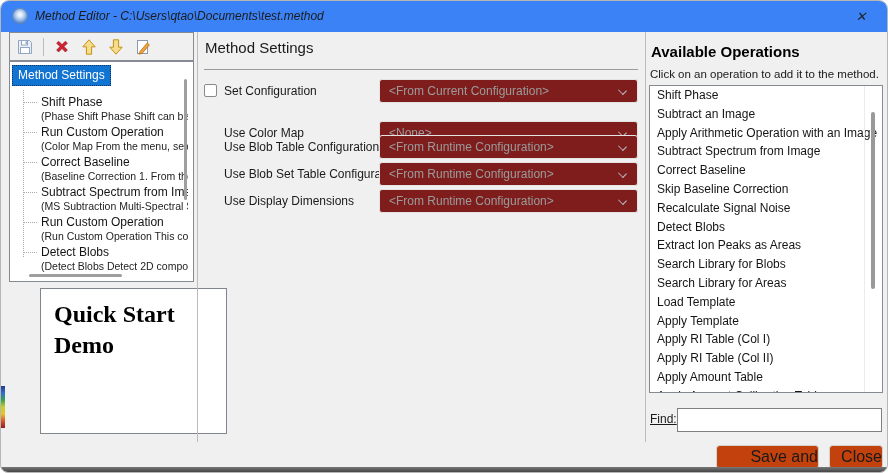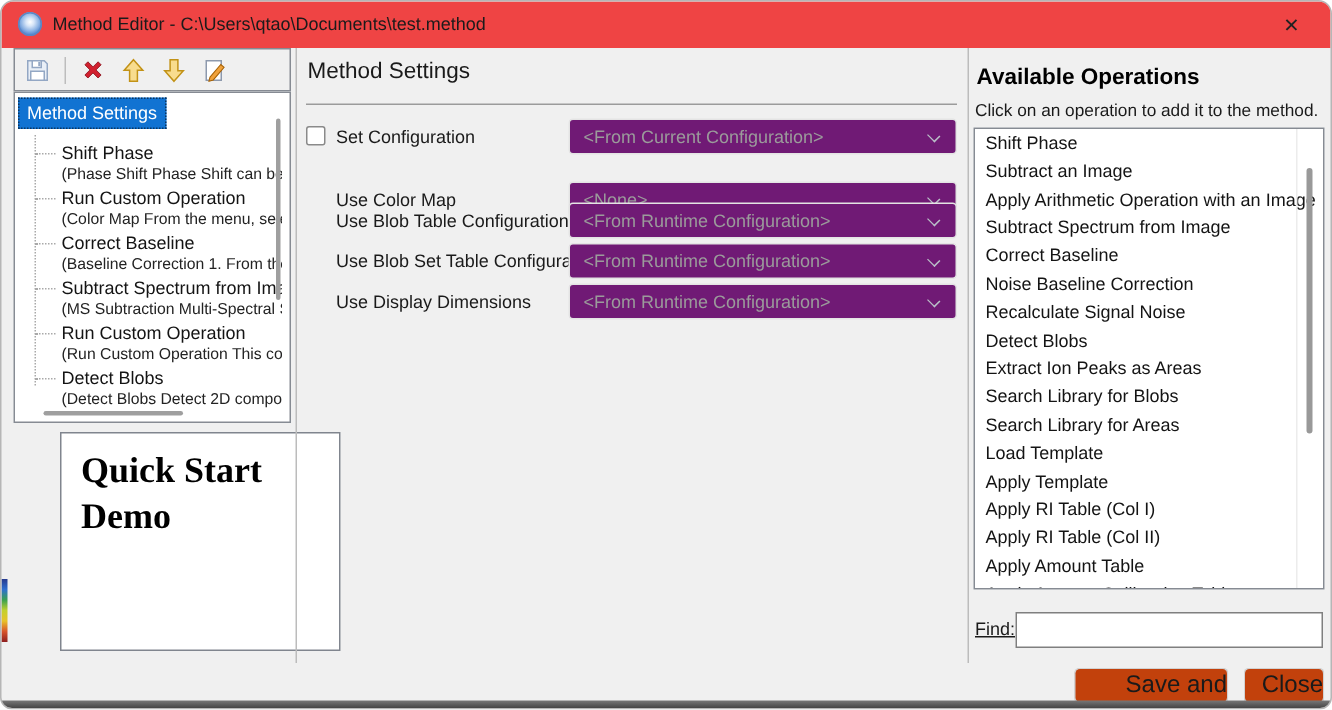--- a/index.html
+++ b/index.html
@@ -2,21 +2,21 @@
 <html><head>
 <meta charset="utf-8">
 <style>
   * { box-sizing: border-box; margin: 0; padding: 0; }
   html,body { width:888px; height:473px; background:#fff; font-family:"Liberation Sans", sans-serif; }
   .window {
     position:relative; width:888px; height:473px; background:#f0f0f0;
     border:1px solid #b6b6b6; border-radius:9px 9px 8px 8px; overflow:hidden;
   }
   
-  .titlebar { position:absolute; left:0; top:0; width:100%; height:31px; background:#ef4444; }
+  .titlebar { position:absolute; left:0; top:0; width:100%; height:31px; background:#3b82f6;font-style:italic; }
   .app-icon { position:absolute; left:11px; top:7px; width:16px; height:16px; border-radius:50%;
     background:radial-gradient(circle at 50% 42%, #ffffff 0%, #d7e5f8 22%, #8fb4e4 48%, #4a7ec9 72%, #2d5ea8 100%);
     box-shadow:0 0 0 1px #5b87c5 inset; }
   .title-text { position:absolute; left:34px; top:0; height:31px; line-height:31px; font-size:12px; color:#1b1b1b; white-space:nowrap; }
   .close-btn { position:absolute; right:8px; top:0; width:36px; height:31px; text-align:center; line-height:31px;
     font-size:13px; color:#222; cursor:default; }
   
   .toolbar { position:absolute; left:8px; top:31px; width:185px; height:29px; border:1px solid #868b93;
     background:#f0f0f0; display:flex; align-items:center; gap:9px; padding-left:6px; }
   .tb-icon { width:18px; height:18px; flex:0 0 auto; }
@@ -38,21 +38,21 @@
   .rainbow { position:absolute; left:0; top:385px; width:4px; height:42px;
     background:linear-gradient(#273a8e,#2f6fd0,#3aa04f,#c3d12e,#e8c22a,#d8542b,#8e1f1f); }
   
   .vdiv { position:absolute; top:31px; width:1px; height:410px; background:#bcbcbc; }
   
   .mid-title { position:absolute; left:204px; top:38px; font-size:15px; color:#1a1a1a; }
   .mid-hr { position:absolute; left:203px; top:68px; width:434px; height:1px; background:#9b9b9b; }
   .form-row { position:absolute; left:203px; width:434px; height:24px; }
   .form-label { position:absolute; left:20px; top:0; height:24px; line-height:24px; font-size:12px; color:#1a1a1a; white-space:nowrap; }
   .checkbox { position:absolute; left:0; top:5px; width:13px; height:13px; background:#fff; border:1px solid #8a8a8a; border-radius:2px; }
-  .dropdown { position:absolute; left:175px; top:0; width:259px; height:24px; background:#701a75;
+  .dropdown { position:absolute; left:175px; top:0; width:259px; height:24px; background:#7f1d1d;
     border:1px solid #e4e4e4; border-radius:3px; }
   .dropdown .val { position:absolute; left:9px; top:0; height:22px; line-height:22px; font-size:12px; color:#9b9b9b; white-space:nowrap; }
   .chev { position:absolute; right:11px; top:7px; width:7px; height:7px; border-right:1.4px solid #bac1c9;
     border-bottom:1.4px solid #bac1c9; transform:rotate(45deg) scale(1,0.8); }
   
   .ops-title { position:absolute; left:650px; top:42px; font-size:15px; font-weight:bold; color:#000; }
   .ops-hint { position:absolute; left:649px; top:67px; font-size:11.5px; color:#1a1a1a; white-space:nowrap; }
   .ops-list { position:absolute; left:648px; top:84px; width:234px; height:308px; background:#fff; border:1px solid #868b93; overflow:hidden; }
   .op-item { height:18.8px; line-height:18.8px; font-size:12px; color:#141414; padding-left:7px; white-space:nowrap; overflow:hidden; }
   .ops-track { position:absolute; right:17px; top:0; bottom:0; border-left:1px solid #ececec; }
@@ -185,21 +185,21 @@
   </div>
 
   <div class="ops-title">Available Operations</div>
   <div class="ops-hint">Click on an operation to add it to the method.</div>
   <div class="ops-list">
     <div class="op-item">Shift Phase</div>
     <div class="op-item">Subtract an Image</div>
     <div class="op-item">Apply Arithmetic Operation with an Image</div>
     <div class="op-item">Subtract Spectrum from Image</div>
     <div class="op-item">Correct Baseline</div>
-    <div class="op-item">Noise Baseline Correction</div>
+    <div class="op-item">Skip Baseline Correction</div>
     <div class="op-item">Recalculate Signal Noise</div>
     <div class="op-item">Detect Blobs</div>
     <div class="op-item">Extract Ion Peaks as Areas</div>
     <div class="op-item">Search Library for Blobs</div>
     <div class="op-item">Search Library for Areas</div>
     <div class="op-item">Load Template</div>
     <div class="op-item">Apply Template</div>
     <div class="op-item">Apply RI Table (Col I)</div>
     <div class="op-item">Apply RI Table (Col II)</div>
     <div class="op-item">Apply Amount Table</div>

